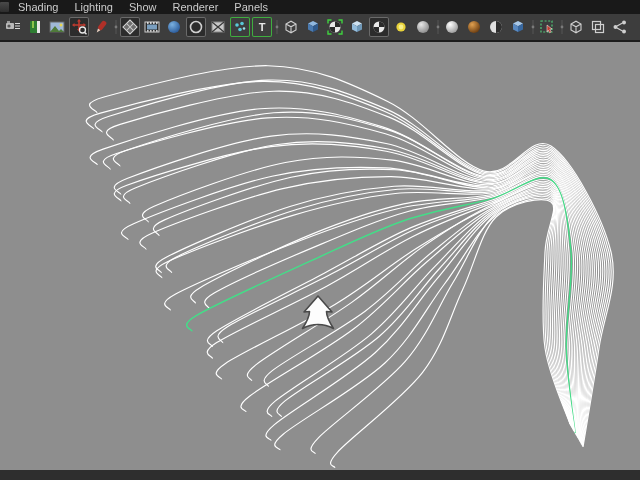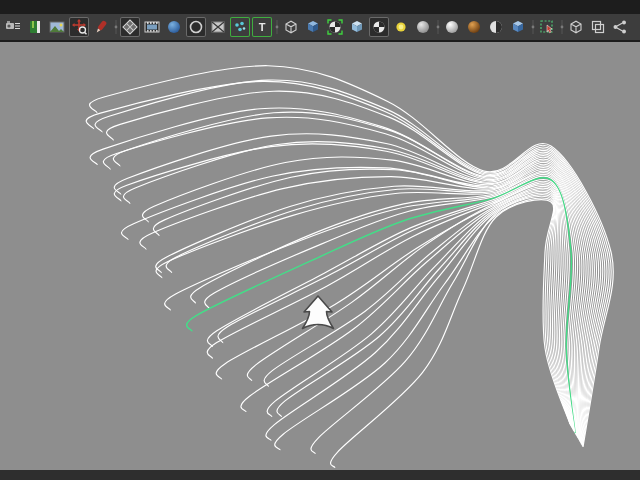--- a/index.html
+++ b/index.html
@@ -21,20 +21,28 @@
   .ticon.greenborder{box-shadow:inset 0 0 0 1px var(--green-border);}
   .tsep{width:7px;height:20px;flex:0 0 auto;display:flex;align-items:center;justify-content:center;}
   .viewport{position:absolute;left:0;top:42px;width:640px;height:428px;background:var(--viewport-bg);}
   .viewport svg{display:block;}
   .bottombar{position:absolute;left:0;top:470px;width:640px;height:10px;background:var(--bottombar-bg);}
 </style>
 </head>
 <body>
 
 <div id="app" style="--menubar-bg: #191919; --menu-text: #cccccc; --toolbar-bg: #3d3d3d; --panel-active-border: #1c5a24; --viewport-bg: #8e8e8e; --bottombar-bg: #2e2e2e; --pressed-bg: #2c2c2c; --pressed-border: #6a6a6a; --green-border: #3fae3f;">
+  <div class="menubar">
+    <div class="menu-partial"></div>
+    <span class="mitem">Shading</span>
+    <span class="mitem">Lighting</span>
+    <span class="mitem">Show</span>
+    <span class="mitem">Renderer</span>
+    <span class="mitem">Panels</span>
+  </div>
 
   <div class="toolbar">
       <div class="ticon">
         <svg viewBox="0 0 16 16">
           <rect x="1" y="4" width="8" height="6" rx="1" fill="#b9b9b9"></rect>
           <circle cx="4" cy="7" r="1.6" fill="#555"></circle>
           <path d="M10 4.5h5M10 7h5M10 9.5h5" stroke="#d8d8d8" stroke-width="1.2"></path>
           <rect x="2" y="2" width="3" height="2" fill="#9a9a9a"></rect>
         </svg>
       </div>

